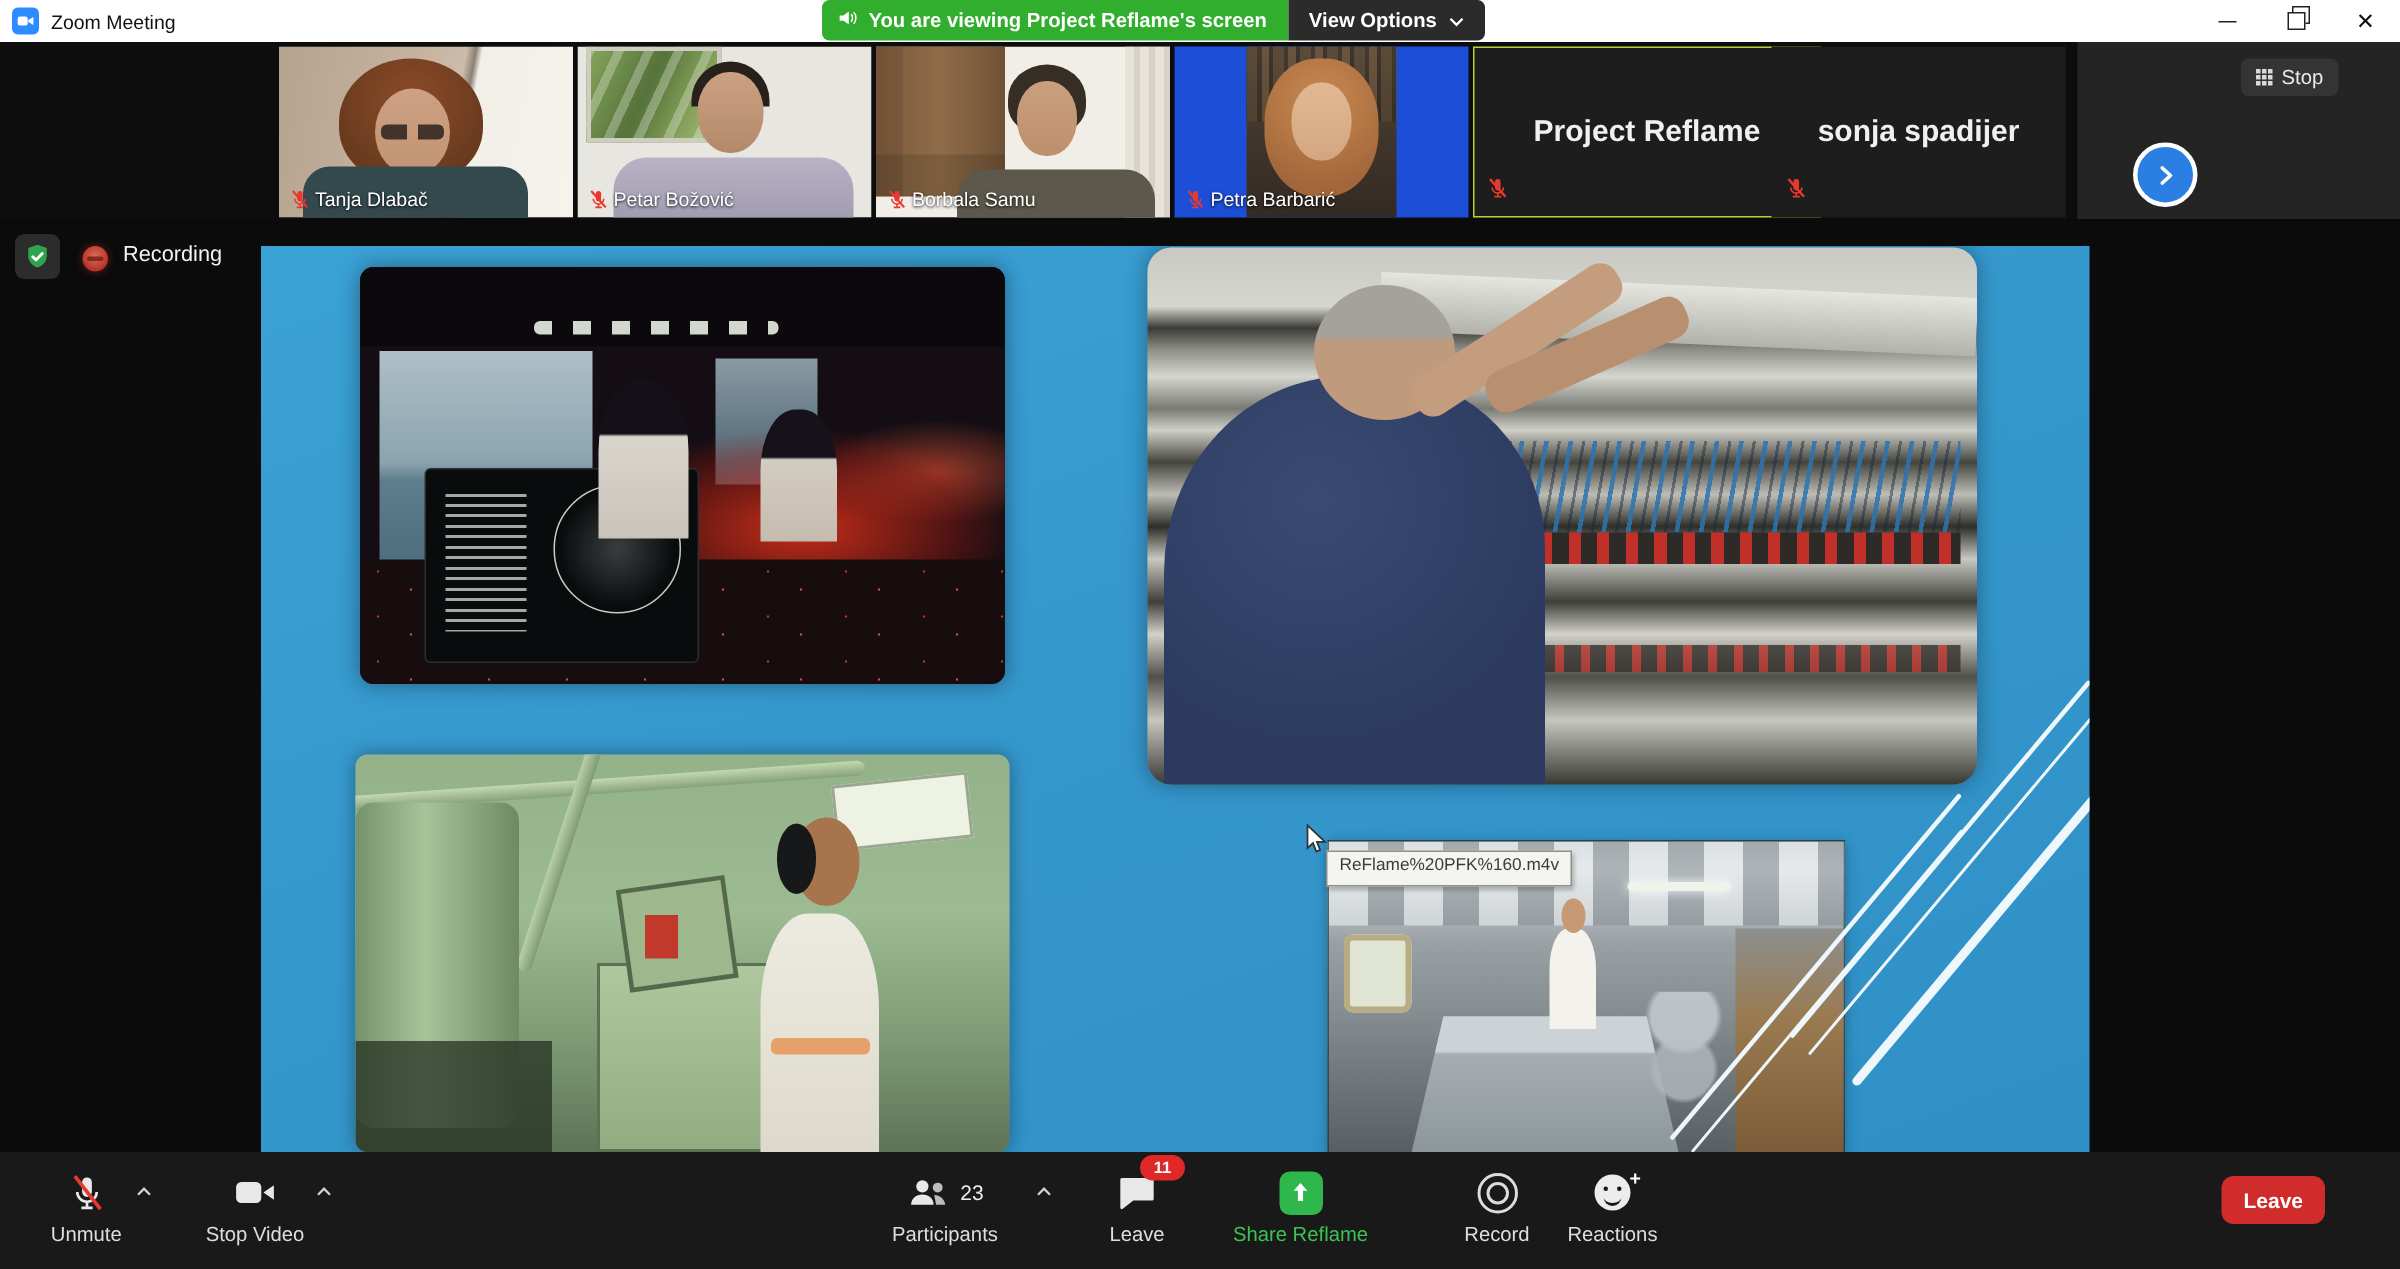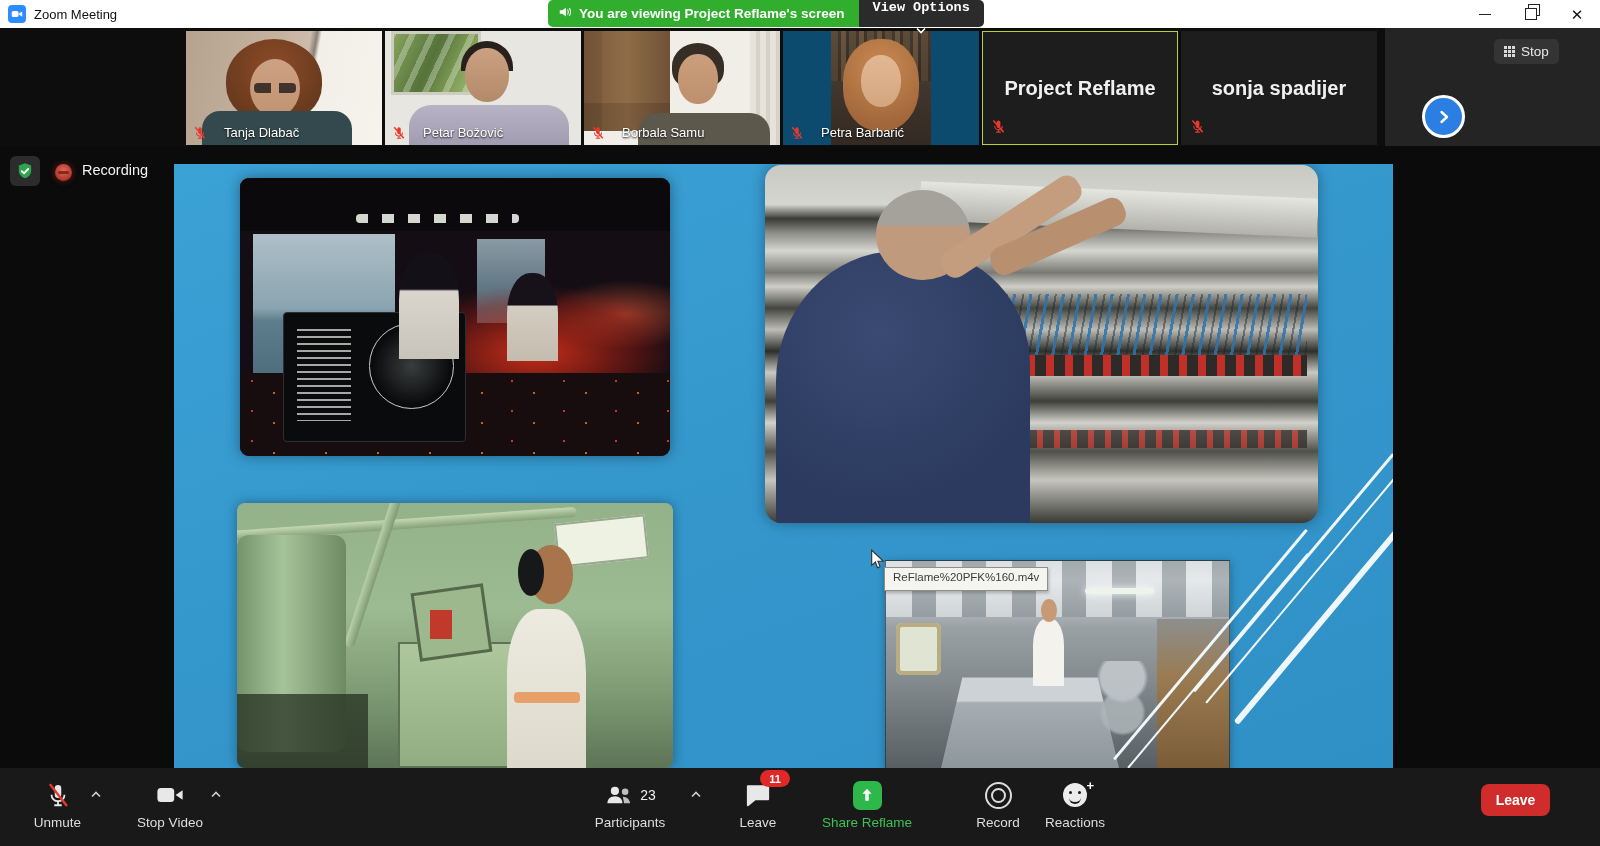--- a/index.html
+++ b/index.html
@@ -17,34 +17,34 @@
   .glyph-min{width:12px;height:0;border-top:1.6px solid #222;}
   .glyph-restore{position:relative;width:10px;height:10px;border:1.4px solid #222;background:#fff;}
   .glyph-restore::before{content:"";position:absolute;left:2px;top:-5px;width:10px;height:10px;border:1.4px solid #222;border-left-width:1.4px;z-index:-1;background:#fff;}
   .glyph-close{font-size:15px;color:#111;line-height:1;}
 
   
   .banner{position:absolute;left:548px;top:0;height:27px;display:flex;z-index:9;}
   .banner-green{display:flex;align-items:center;gap:7px;background:#31ae2e;color:#fff;
     font-weight:bold;font-size:13.5px;padding:0 14px 0 10px;border-radius:5px 0 0 5px;height:27px;}
   .banner-dark{display:flex;align-items:center;gap:8px;background:#2b2b2b;color:#fff;border:none;cursor:pointer;
-    font-weight:bold;font-size:13.5px;font-family:Liberation Mono, monospace;padding:0 14px;border-radius:0 5px 5px 0;height:27px;flex-direction:column;}
+    font-weight:bold;font-size:13.5px;font-family:Liberation Sans, sans-serif;padding:0 14px;border-radius:0 5px 5px 0;height:27px;}
 
   
   .strip{position:absolute;left:0;top:28px;width:1600px;height:118px;background:#0d0d0d;}
   .strip-right{position:absolute;left:1385px;top:0;width:215px;height:118px;background:#242424;}
   .tile{position:absolute;top:3px;width:196px;height:114px;background:#191919;overflow:hidden;cursor:pointer;}
   .tile .vid{position:absolute;inset:0;}
   .tile .vid>div{position:absolute;}
-  .nametag{position:absolute;left:7px;bottom:5px;display:flex;align-items:center;gap:17px;z-index:3;}
+  .nametag{position:absolute;left:7px;bottom:5px;display:flex;align-items:center;gap:3px;z-index:3;}
   .nametag span{font-size:13px;color:#fff;text-shadow:0 1px 2px rgba(0,0,0,.95);}
   .bigname{position:absolute;inset:0;display:flex;align-items:center;justify-content:center;
            font-size:20px;font-weight:bold;color:#f0f0f0;}
   .miconly{position:absolute;left:9px;bottom:7px;z-index:3;}
-  .tile-active{outline:1px solid #bccf35;outline-offset:-1px;}
+  .tile-active{outline:1px solid #bccf35;outline-offset:-1px;padding-left:36px;}
 
   
   .v1{background:linear-gradient(100deg,#b5a390 0%,#c6b4a0 46%,#cdbcab 58%,#8a8174 61%,#f2efe8 63%,#f6f3ec 100%);}
   .v1 .hair{left:40px;top:8px;width:96px;height:84px;border-radius:50% 50% 45% 45%;
     background:radial-gradient(circle at 50% 35%,#8d4c29,#693a1e 72%);}
   .v1 .face{left:64px;top:28px;width:50px;height:58px;border-radius:50%;background:linear-gradient(180deg,#cda183,#c09372);}
   .v1 .glasses{left:68px;top:52px;width:42px;height:10px;border-radius:4px;opacity:.85;
     background:linear-gradient(90deg,#2a211d 0 17px,transparent 17px 25px,#2a211d 25px 42px);}
   .v1 .body{left:16px;bottom:-6px;width:150px;height:40px;border-radius:18px 18px 0 0;background:#33494e;}
 
@@ -64,21 +64,21 @@
   .v3 .wardrobe{left:0;top:0;width:86px;height:100px;
     background:linear-gradient(90deg,#7b5a3b,#8f6c48 50%,#6f5236 100%);
     box-shadow:inset 0 -28px 0 rgba(0,0,0,.12),inset 18px 0 0 rgba(0,0,0,.08);}
   .v3 .curtain{right:0;top:0;width:30px;height:114px;
     background:repeating-linear-gradient(90deg,#e7e3da 0 6px,#d7d2c7 6px 10px);}
   .v3 .hair{left:88px;top:12px;width:52px;height:46px;border-radius:50% 50% 40% 40%;background:#362d25;}
   .v3 .face{left:94px;top:23px;width:40px;height:50px;border-radius:48%;background:linear-gradient(180deg,#cc9f7c,#bd8f6c);}
   .v3 .body{left:54px;bottom:-6px;width:132px;height:38px;border-radius:20px 20px 0 0;background:#5c584c;}
 
   
-  .t4{background:#0c4a6e;}
+  .t4{background:#1d4ed8;}
   .v4{left:48px;top:0;width:100px;height:114px;position:absolute;
     background:linear-gradient(180deg,#5a4c3e 0%,#463a30 35%,#332a23 100%);}
   .v4 .books{left:0;top:0;width:100px;height:50px;opacity:.5;
     background:repeating-linear-gradient(90deg,#5d4a33 0 7px,#2e2620 7px 10px,#7a5f40 10px 15px,#241e19 15px 18px);}
   .v4 .hair{left:12px;top:8px;width:76px;height:92px;border-radius:46%;
     background:radial-gradient(circle at 50% 30%,#c98a52,#a1663a 78%);}
   .v4 .face{left:30px;top:24px;width:40px;height:52px;border-radius:48%;background:linear-gradient(180deg,#e2b894,#d3a67f);}
 
   .t5,.t6{background:#1d1d1d;}
 

